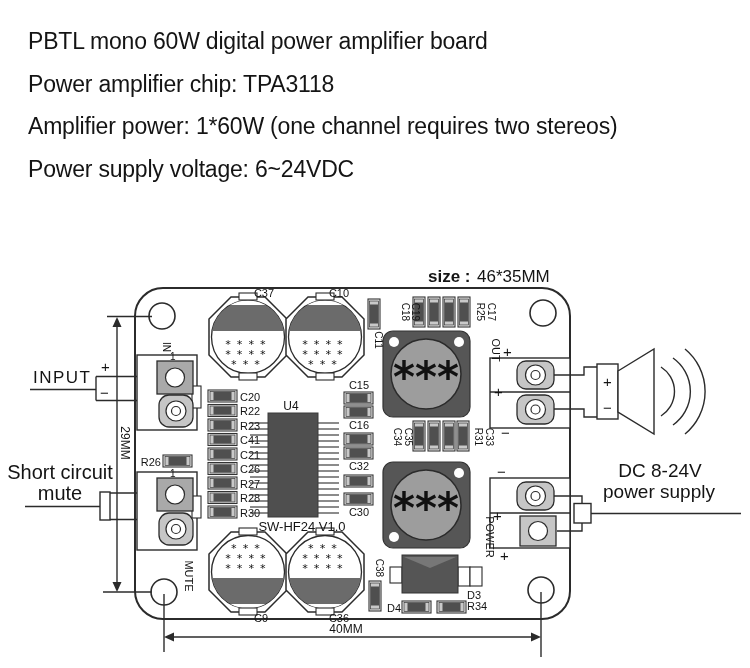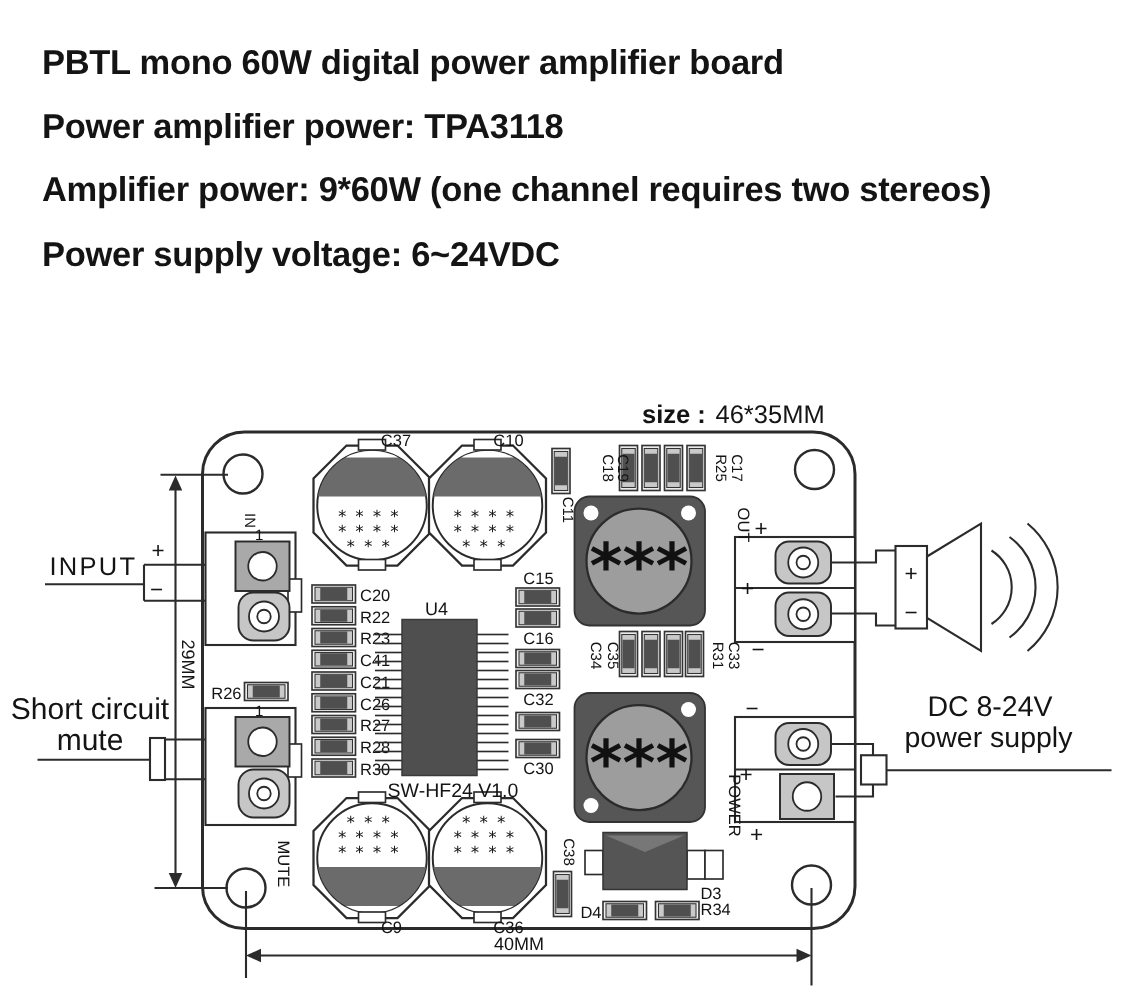--- a/index.html
+++ b/index.html
@@ -1,17 +1,17 @@
 <!DOCTYPE html>
 <html><head>
 <meta charset="utf-8">
 <style>
   html,body{margin:0;padding:0;background:#fff;}
   body{width:750px;height:668px;position:relative;font-family:"Liberation Sans",sans-serif;}
-  .t-hdr{position:absolute;left:28px;font-weight:bold;font-size:23px;color:#141414;letter-spacing:-0.2px;white-space:nowrap;}
+  .t-hdr{position:absolute;left:28px;font-weight:normal;font-size:23px;color:#141414;letter-spacing:-0.2px;white-space:nowrap;}
   svg{position:absolute;left:0;top:0;}
   svg text{font-family:"Liberation Sans",sans-serif;fill:#141414;}
   .ln{stroke:#2b2b2b;stroke-width:1.4;fill:none;}
   .boardln{stroke:#2b2b2b;stroke-width:2;fill:#fff;}
   .hole{fill:#fff;stroke:#2b2b2b;stroke-width:1.6;}
   .oct{fill:#fff;stroke:#2b2b2b;stroke-width:1.5;}
   .capc{fill:#fff;stroke:#2b2b2b;stroke-width:1.3;}
   .band{fill:#6b6b6b;}
   .sliver{fill:#fff;}
   .tab{fill:#fff;stroke:#2b2b2b;stroke-width:1.1;}
@@ -39,22 +39,22 @@
   .dc{font-size:19px;}
   .dim{font-size:12px;}
   .sign{font-size:15px;}
   .stars{font-family:"DejaVu Sans Mono",monospace;font-size:11px;letter-spacing:5px;fill:#111;}
   .indstars{font-family:"DejaVu Sans",sans-serif;font-weight:bold;font-size:42px;fill:#111;}
 </style>
 </head>
 <body>
 
 <div class="t-hdr" style="top:28px">PBTL mono 60W digital power amplifier board</div>
-<div class="t-hdr" style="top:71px">Power amplifier power: TPA3118</div>
-<div class="t-hdr" style="top:113px">Amplifier power: 9*60W (one channel requires two stereos)</div>
+<div class="t-hdr" style="top:71px">Power amplifier chip: TPA3118</div>
+<div class="t-hdr" style="top:113px">Amplifier power: 1*60W (one channel requires two stereos)</div>
 <div class="t-hdr" style="top:156px">Power supply voltage: 6~24VDC</div>
 
 <svg width="750" height="668" viewBox="0 0 750 668">
   <defs>
     <pattern id="pins" width="8" height="6" patternUnits="userSpaceOnUse">
       <line x1="0" y1="3" x2="8" y2="3" stroke="#2b2b2b" stroke-width="1.1"></line>
     </pattern>
     <g id="rh">
       <rect class="ro" x="0" y="0" width="29" height="12"></rect>
       <rect class="rc" x="2" y="1.5" width="25" height="9"></rect>

